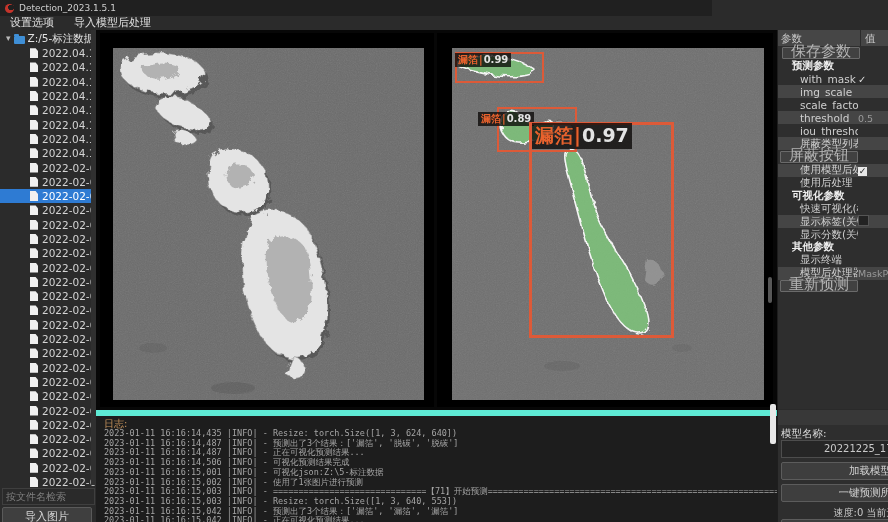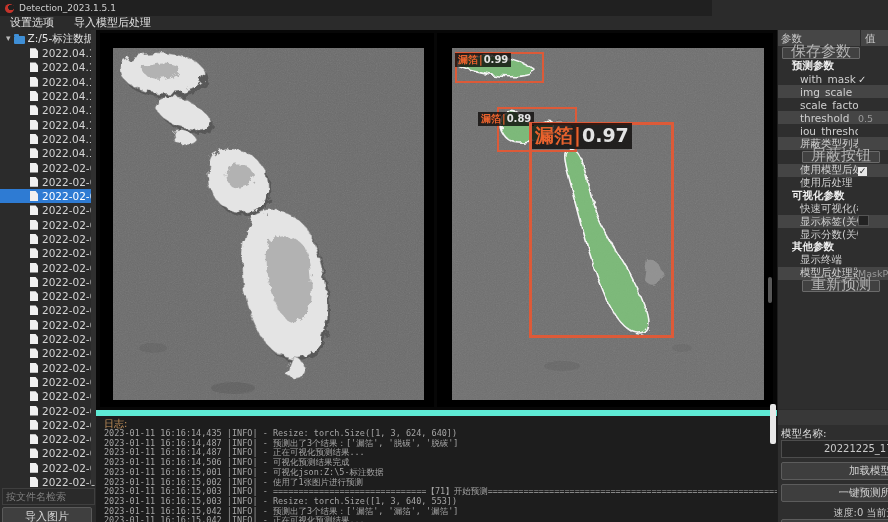--- a/index.html
+++ b/index.html
@@ -75,21 +75,21 @@
   .p-check{color:#dcdcdc;font-size:10px;}
   .p-valtext{color:#9a9a9a;font-size:9.5px;}
   .cb{width:9px;height:9px;display:inline-block;}
   .cb.checked{background:#e8e8e8;color:#1a1a1a;font-size:9px;line-height:9px;text-align:center;}
   .cb.unchecked{background:#232323;border:1px solid #555;}
   .p-section{height:12.5px;font-size:10.5px;font-weight:bold;color:#ededed;padding-left:14px;
              display:flex;align-items:center;text-align:right;}
   .p-btnrow{height:13.5px;display:flex;align-items:center;}
   .p-btn{background:#414141;border:1px solid #6a6a6a;color:#b5b5b5;font-size:15px;
          height:12px;line-height:10px;padding:0 8px;margin-left:4px;font-family:Liberation Mono, monospace;border-radius:1px;}
-  .p-btn.indent{margin-left:24px;}
+  .p-btn.indent{margin-left:2px;}
   
   .divider-strip{position:absolute;left:0;top:379px;width:111px;height:15px;background:#383838;
                  border-top:1px solid #2a2a2a;}
   .model-label{position:absolute;left:3px;top:397px;font-size:10.5px;color:#dadada;}
   .model-field{position:absolute;left:3px;top:410px;width:178px;height:16px;background:#262626;
                border:1px solid #4d4d4d;font-size:10px;color:#c9c9c9;text-align:center;line-height:16px;}
   .rp-bigbtn{position:absolute;left:3px;width:178px;height:18px;background:#3e3e3e;
              border:1px solid #5c5c5c;border-radius:2px;color:#d2d2d2;font-size:10.5px;font-family:inherit;}
   .rp-load{top:432px;}
   .rp-predict{top:454px;}

